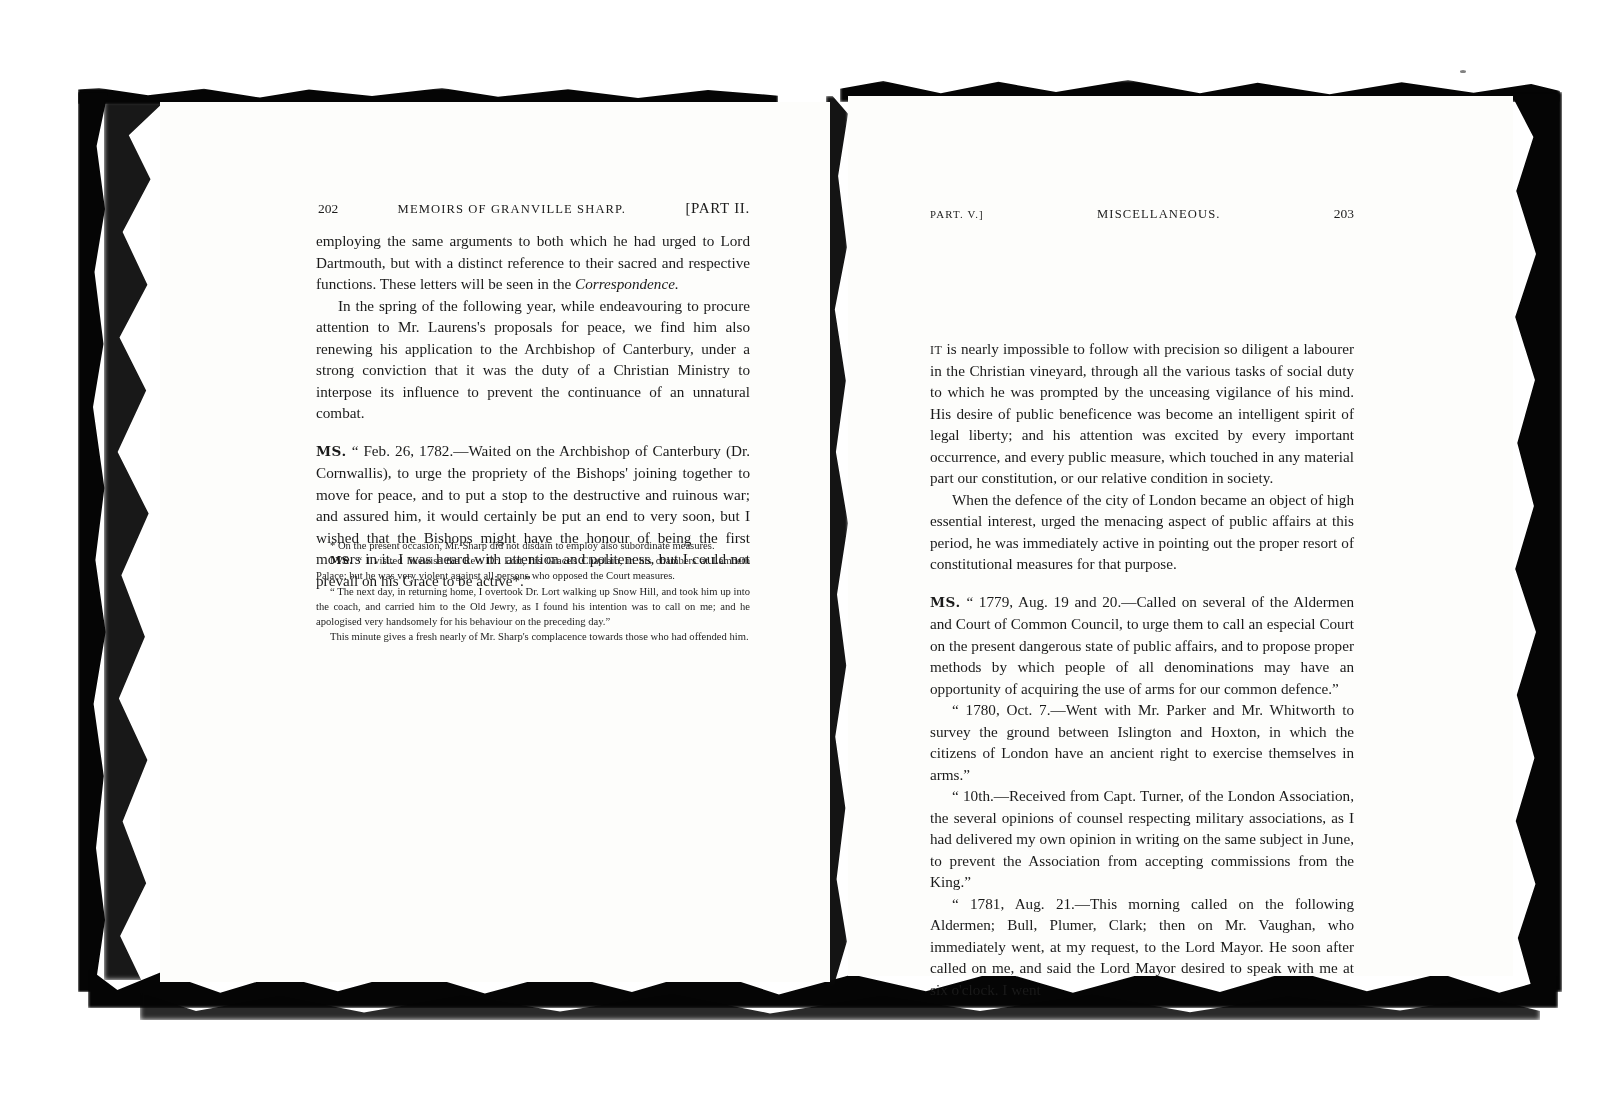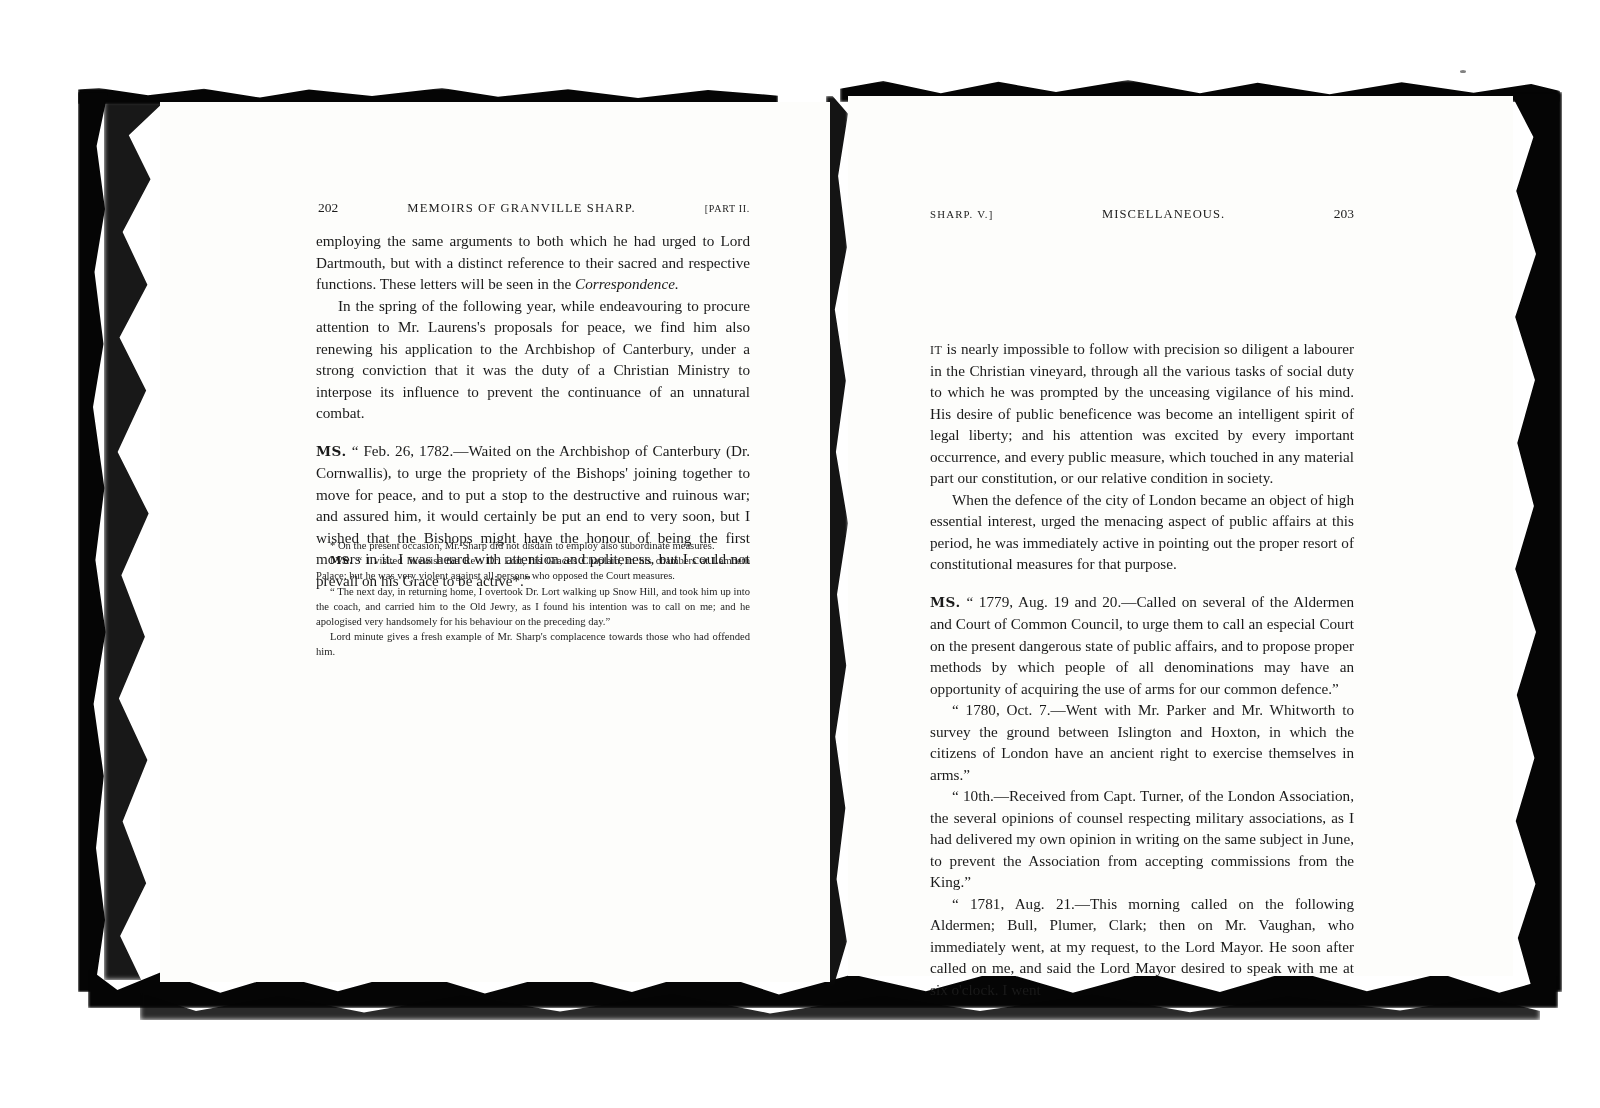--- a/index.html
+++ b/index.html
@@ -92,21 +92,21 @@
   .runhead {
     position: absolute;
     display: flex;
     align-items: baseline;
     font-size: 12.6px;
     letter-spacing: .6px;
     color: #1c1c1c;
   }
   .runhead .folio { font-size: 13.5px; letter-spacing: 0; }
   .runhead .title { font-variant: small-caps; letter-spacing: 1.1px; text-align: right; }
-  .runhead .part  { font-size: 10px; letter-spacing: .7px; }
+  .runhead .part  { font-size: 15px; letter-spacing: .7px; }
 
   .left-head  { left: 318px; top: 200px; width: 432px; justify-content: space-between; }
   .right-head { left: 930px; top: 206px; width: 424px; justify-content: space-between; }
   .right-head .chap { font-size: 10.8px; font-variant: small-caps; letter-spacing: 1.2px;}
 
   .body-left  { left: 316px; top: 230px; width: 434px; }
   .body-right { left: 930px; top: 338px; width: 424px; }
 
   p { margin: 0; text-indent: 22px; }
   p.noindent { text-indent: 0; }
@@ -190,25 +190,25 @@
   </div>
 
   <div class="fn-rule"></div>
   <div class="footnote">
     <p>* On the present occasion, Mr. Sharp did not disdain to employ also subordinate measures.</p>
     <p>
       <span class="ms">MS.</span>
       <span>“ I visited likewise the Rev. Dr. Lort, his Grace's Chaplain, in his chambers at Lambeth Palace; but he was very violent against all persons who opposed the Court measures.</span>
     </p>
     <p>“ The next day, in returning home, I overtook Dr. Lort walking up Snow Hill, and took him up into the coach, and carried him to the Old Jewry, as I found his intention was to call on me; and he apologised very handsomely for his behaviour on the preceding day.”</p>
-    <p>Lord minute gives a fresh example of Mr. Sharp's complacence towards those who had offended him.</p>
+    <p>This minute gives a fresh nearly of Mr. Sharp's complacence towards those who had offended him.</p>
   </div>
 
   <div class="runhead right-head">
-    <span class="chap">SHARP. V.]</span>
+    <span class="chap">PART. V.]</span>
     <span class="title">MISCELLANEOUS.</span>
     <span class="folio">203</span>
   </div>
 
 
   <div class="col body-right">
     <p class="noindent dropcap-line">
       <span class="dropcap">IT</span><span> is nearly impossible to follow with precision so diligent a labourer in the Christian vineyard,  through all the various tasks of social duty to which he was prompted by the unceasing vigilance of his mind. His desire of public beneficence was become an intelligent spirit of legal liberty; and his attention was excited by every important occurrence, and every public measure, which touched in any material part our constitution, or our relative condition in society.</span>
     </p>
     <p>When the defence of the city of London became an object of high essential interest, urged the menacing aspect of public affairs at this period, he was immediately active in pointing out the proper resort of constitutional measures for that purpose.</p>

